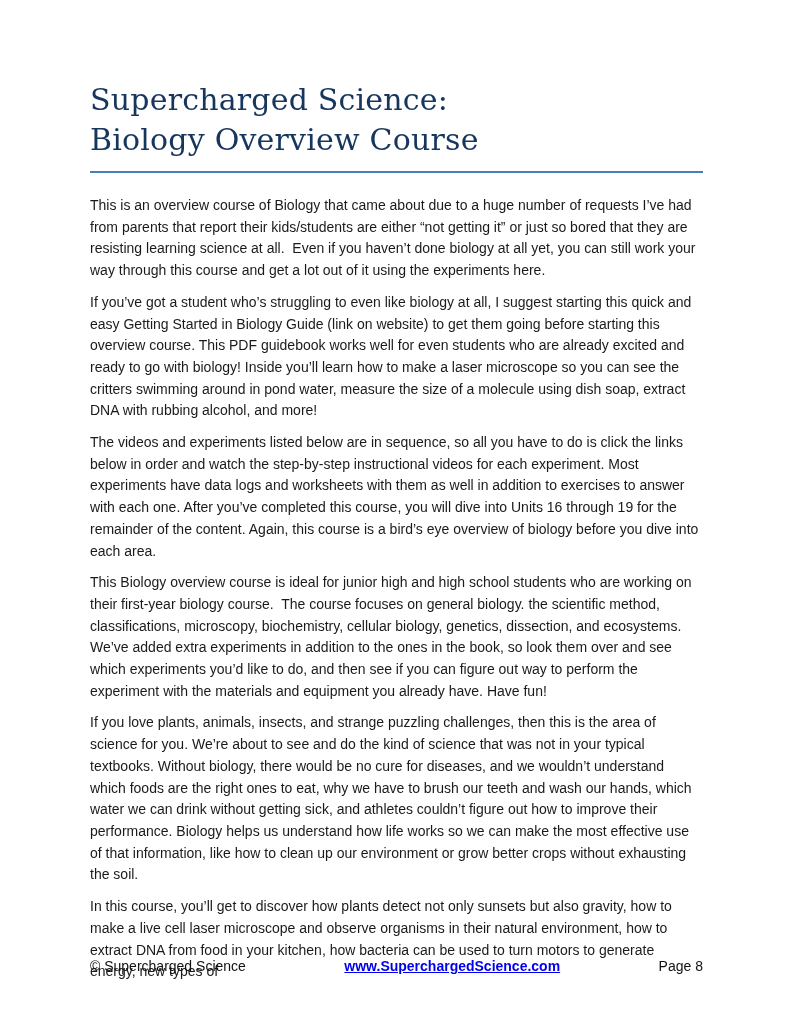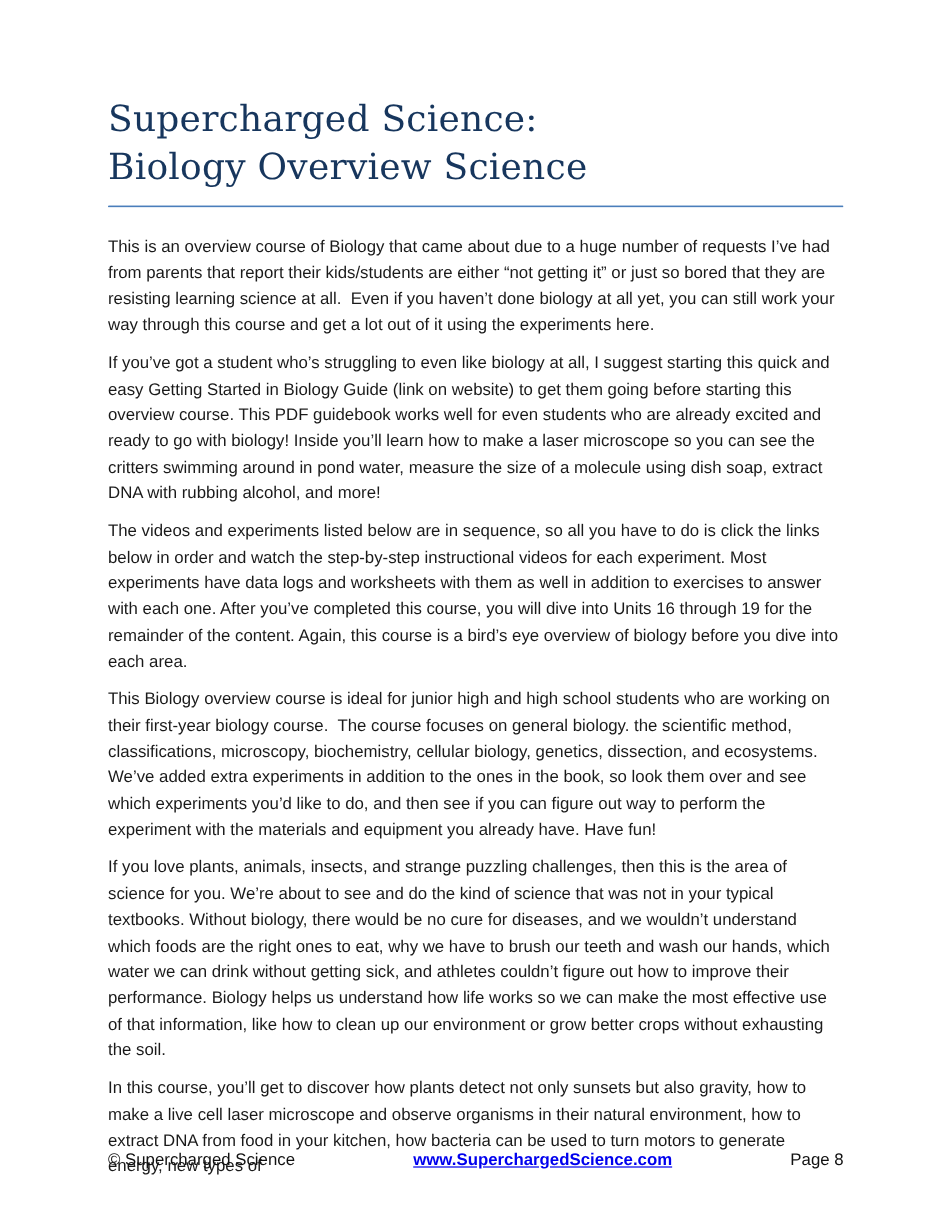--- a/index.html
+++ b/index.html
@@ -3,21 +3,21 @@
 <meta charset="utf-8">
 <style>
   :root{
     --title-text:#17365d;
     --heading-text:#365f91;
     --title-rule:#4a7ebb;
     --link:#0000ee;
     --body-text:#1a1a1a;
     --page-bg:#ffffff;
   }
-  *{box-sizing:border-box;margin:0;padding:0;border-radius:15px;}
+  *{box-sizing:border-box;margin:0;padding:0;}
   html,body{background:#ffffff;}
   .page{
     position:relative;
     width:791px;
     height:1024px;
     background:var(--page-bg);
     overflow:hidden;
     font-family:"Liberation Sans", sans-serif;
     color:var(--body-text);
   }
@@ -77,21 +77,21 @@
   }
 </style>
 </head>
 <body>
 
 <div class="page">
   <div class="content">
 
     <h1 class="doc-title">
       <span class="title-line">Supercharged Science:</span>
-      <span class="title-line">Biology Overview Science</span>
+      <span class="title-line">Biology Overview Course</span>
     </h1>
     <div class="title-rule"></div>
 
     <p class="body-para first-para">This is an overview course of Biology that came about due to a huge number of requests I’ve had from parents that report their kids/students are either “not getting it” or just so bored that they are resisting learning science at all.  Even if you haven’t done biology at all yet, you can still work your way through this course and get a lot out of it using the experiments here.</p>
     <p class="body-para">If you’ve got a student who’s struggling to even like biology at all, I suggest starting this quick and easy Getting Started in Biology Guide (link on website) to get them going before starting this overview course. This PDF guidebook works well for even students who are already excited and ready to go with biology! Inside you’ll learn how to make a laser microscope so you can see the critters swimming around in pond water, measure the size of a molecule using dish soap, extract DNA with rubbing alcohol, and more!</p>
 
 
     <p class="body-para">The videos and experiments listed below are in sequence, so all you have to do is click the links below in order and watch the step-by-step instructional videos for each experiment. Most experiments have data logs and worksheets with them as well in addition to exercises to answer with each one. After you’ve completed this course, you will dive into Units 16 through 19 for the remainder of the content. Again, this course is a bird’s eye overview of biology before you dive into each area.</p>
     <p class="body-para">This Biology overview course is ideal for junior high and high school students who are working on their first-year biology course.  The course focuses on general biology. the scientific method, classifications, microscopy, biochemistry, cellular biology, genetics, dissection, and ecosystems. We’ve added extra experiments in addition to the ones in the book, so look them over and see which experiments you’d like to do, and then see if you can figure out way to perform the experiment with the materials and equipment you already have. Have fun!</p>
     <p class="body-para">If you love plants, animals, insects, and strange puzzling challenges, then this is the area of science for you. We’re about to see and do the kind of science that was not in your typical textbooks. Without biology, there would be no cure for diseases, and we wouldn’t understand which foods are the right ones to eat, why we have to brush our teeth and wash our hands, which water we can drink without getting sick, and athletes couldn’t figure out how to improve their performance. Biology helps us understand how life works so we can make the most effective use of that information, like how to clean up our environment or grow better crops without exhausting the soil.</p>

